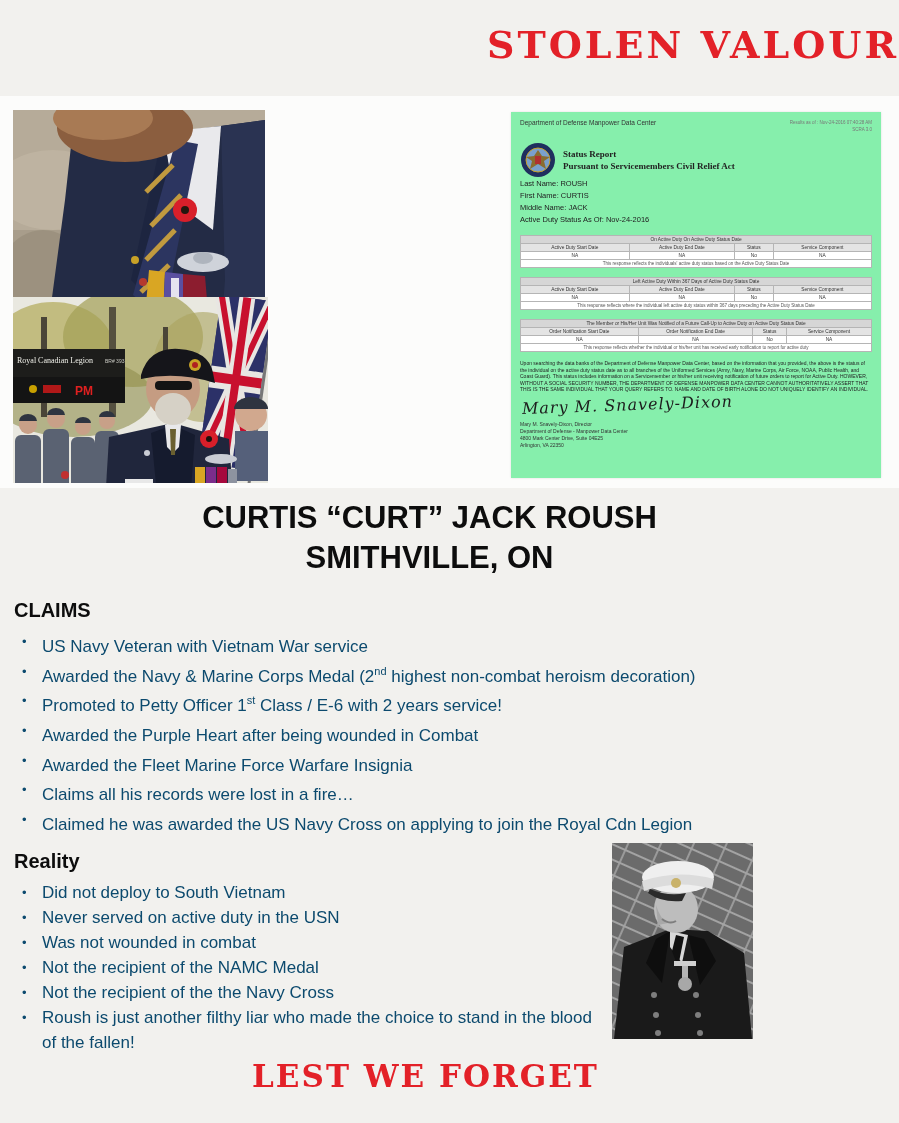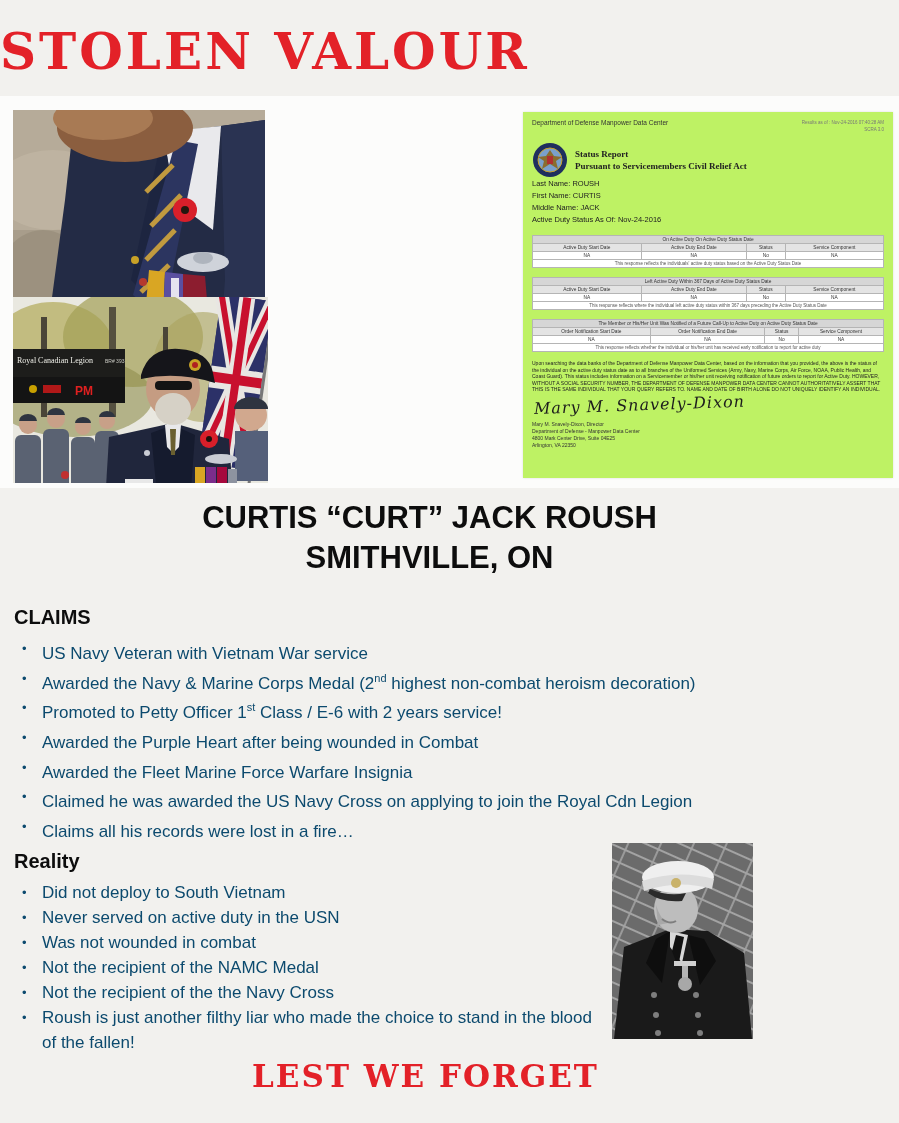--- a/index.html
+++ b/index.html
@@ -4,31 +4,31 @@
 <style>
   * { margin:0; padding:0; box-sizing:border-box; }
   html,body { width:899px; height:1123px; }
   body { background:#f2f1ee; font-family:"Liberation Sans", sans-serif; color:#1a1a1a; position:relative; overflow:hidden; }
   #page { position:absolute; inset:0; }
 
   .media-band { position:absolute; top:96px; left:0; width:899px; height:392px; background:#fcfcfb; }
 
   .stolen-title {
     position:absolute; top:22px; left:0; width:100%;
-    text-align:left; font-family:"DejaVu Serif", serif; font-weight:bold;
-    font-size:50px; letter-spacing:3px; color:#e32128;
+    text-align:right; font-family:"DejaVu Serif", serif; font-weight:bold;
+    font-size:38px; letter-spacing:3px; color:#e32128;
   }
 
   .photo-strip { position:absolute; top:110px; left:13px; width:507px; height:373px; display:flex;flex-direction:column; }
   .photo { height:373px; overflow:hidden; }
   .photo svg { display:block; }
 
   .scra-doc {
-    position:absolute; top:112px; left:523px; width:370px; height:366px;
-    background:#bef264; padding:7px 9px; overflow:hidden;
+    position:absolute; top:112px; left:511px; width:370px; height:366px;
+    background:#86efac; padding:7px 9px; overflow:hidden;
     box-shadow:0 0 2px rgba(0,0,0,0.12);
   }
   .doc-top { display:flex; justify-content:space-between; align-items:flex-start; }
   .doc-agency { font-size:6.5px; color:#333; }
   .doc-meta { text-align:right; font-size:4.5px; color:#777; line-height:7px; }
   .doc-brand { display:flex; align-items:center; gap:7px; margin-top:9px; }
   .doc-titles { font-family:"Liberation Serif", serif; font-weight:bold; font-size:9px; line-height:12px; color:#222; }
   .doc-fields { font-size:7.5px; line-height:12px; color:#222; }
   .scra-table { width:100%; border-collapse:collapse; margin-top:9px; font-size:4.8px; color:#333; }
   .scra-table td { border:1px solid #b5b5b5; padding:1px 2px; text-align:center; }
@@ -40,21 +40,21 @@
   .doc-signature { margin:6px 0 3px 2px; font-family:"DejaVu Serif", serif; font-style:italic; font-size:16px; color:#1c1c1c; transform:rotate(-2deg); transform-origin:left; letter-spacing:1px; }
   .doc-signer { font-size:5px; line-height:7px; color:#333; }
 
   .subject-name {
     position:absolute; top:498px; left:0; width:100%;
     text-align:center; font-weight:bold; font-size:31px; line-height:40px;
     transform:translateX(-20px); color:#0d0d0d;
   }
 
   .section { position:absolute; left:14px; }
-  .section h2 { font-size:20px; font-weight:bold; color:#0d0d0d;margin-top:7px; }
+  .section h2 { font-size:20px; font-weight:bold; color:#0d0d0d; }
   .section ul { list-style:none; margin-top:7px; }
   .section li { position:relative; padding-left:28px; font-size:17px; line-height:25px; color:#0c4a6e; }
   .section li::before { content:"\2022"; position:absolute; left:8px; font-size:13px; }
   .section sup { font-size:11px; }
 
   .claims-section { top:599px; width:860px; }
   .reality-section { top:795px; width:739px;margin-top:48px; }
   .reality-section h2 { margin-top:7px; }
 
   .jfk-photo { float:right; width:141px; height:196px; margin-left:10px; overflow:hidden; }
@@ -391,22 +391,22 @@
   </div>
 
   <div class="section claims-section">
     <h2>CLAIMS</h2>
     <ul>
       <li><span>US Navy Veteran with Vietnam War service</span><sup></sup><span></span></li>
       <li><span>Awarded the Navy &amp; Marine Corps Medal (2</span><sup>nd</sup><span> highest non-combat heroism decoration)</span></li>
       <li><span>Promoted to Petty Officer 1</span><sup>st</sup><span> Class / E-6 with 2 years service!</span></li>
       <li><span>Awarded the Purple Heart after being wounded in Combat</span><sup></sup><span></span></li>
       <li><span>Awarded the Fleet Marine Force Warfare Insignia</span><sup></sup><span></span></li>
+      <li><span>Claims all his records were lost in a fire…</span><sup></sup><span></span></li>
       <li><span>Claimed he was awarded the US Navy Cross on applying to join the Royal Cdn Legion</span><sup></sup><span></span></li>
-      <li><span>Claims all his records were lost in a fire…</span><sup></sup><span></span></li>
     </ul>
   </div>
 
   <div class="section reality-section">
     <div class="jfk-photo">
       <svg width="141" height="196" viewBox="0 0 141 196">
         <defs>
           <pattern id="brick" width="30" height="14" patternUnits="userSpaceOnUse" patternTransform="rotate(24)">
             <rect width="30" height="14" fill="#6b6b6b"></rect>
             <rect width="30" height="2" fill="#a3a3a3"></rect>

